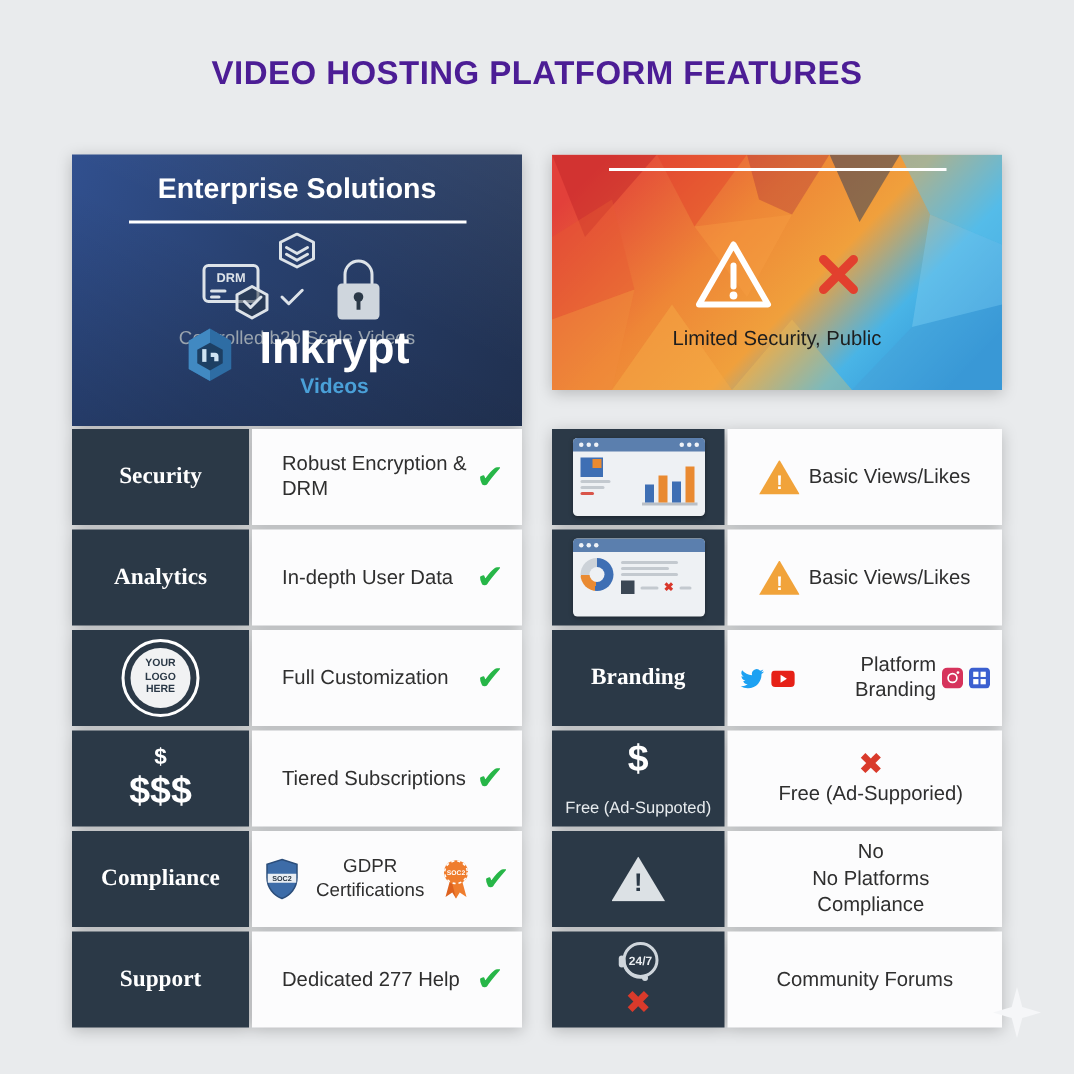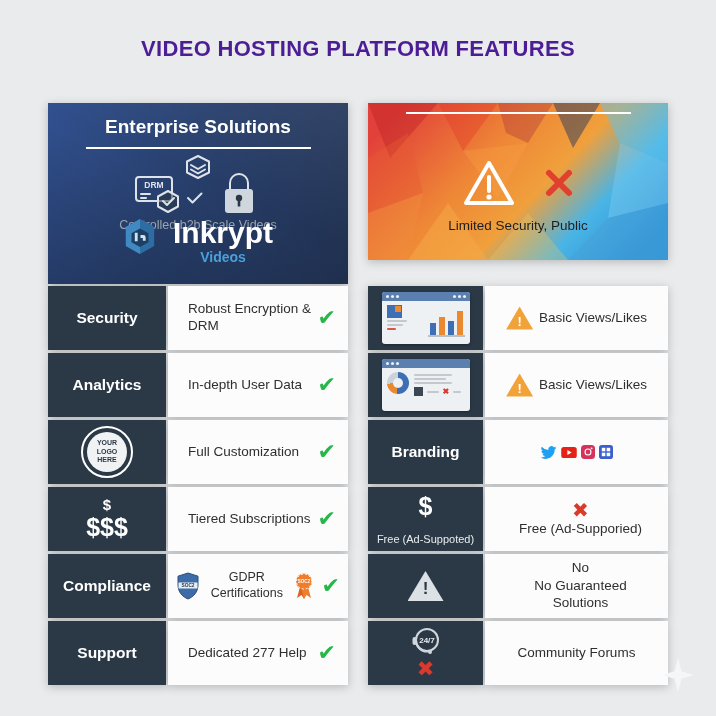--- a/index.html
+++ b/index.html
@@ -33,21 +33,21 @@
   .logo-text{font-size:30px;font-weight:800;color:#fff;line-height:1;}
   .logo-sub{font-size:14px;font-weight:600;color:var(--logo-blue,#4aa0d8);text-align:center;margin-top:1px;}
 
   
   .rows{display:flex;flex-direction:column;gap:3px;margin-top:2px;}
   .row{display:flex;gap:2px;height:64px;}
   .cell{display:flex;align-items:center;}
   .label{width:118px;background:var(--card-label-bg,#2b3947);color:#fff;
     justify-content:center;text-align:center;flex-direction:column;}
   .card-free .label{width:115px;}
-  .label-text{font-size:15.5px;font-weight:700;}
+  .label-text{font-size:15.5px;font-weight:700;font-family:Liberation Serif, serif;}
   .content{flex:1;background:#fcfcfd;color:#2f2f2f;font-size:13.5px;
     padding:0 12px 0 20px;gap:6px;}
   .content .txt{line-height:1.25;}
   .content.center{justify-content:center;text-align:right;padding:0 8px;}
   .content.col{flex-direction:column;justify-content:center;text-align:center;gap:1px;}
   .check{margin-left:auto;color:var(--check-green,#27b648);font-size:22px;line-height:1;}
   .cross{color:var(--cross-red,#d93a2b);font-size:20px;line-height:1;}
 
   .logo-badge{width:48px;height:48px;border:2px solid #fff;border-radius:50%;
     display:flex;align-items:center;justify-content:center;background:#2b3947;}
@@ -336,20 +336,21 @@
             <svg width="17" height="17" viewBox="0 0 24 24" fill="#1da1f2">
                 <path d="M23 5.1c-.8.4-1.7.6-2.6.8a4.5 4.5 0 0 0 2-2.5c-.9.5-1.9.9-2.9 1.1a4.5 4.5 0 0 0-7.7 4.1A12.8 12.8 0 0 1 2.5 4a4.5 4.5 0 0 0 1.4 6 4.4 4.4 0 0 1-2-.6v.1a4.5 4.5 0 0 0 3.6 4.4 4.5 4.5 0 0 1-2 .1 4.5 4.5 0 0 0 4.2 3.1A9 9 0 0 1 1 19a12.7 12.7 0 0 0 6.9 2c8.3 0 12.8-6.9 12.8-12.8v-.6c.9-.6 1.6-1.4 2.3-2.3z"></path>
               </svg>
           </span>
           <span class="brand-ico">
             <svg width="16" height="11" viewBox="0 0 24 17">
                 <rect width="24" height="17" rx="4" fill="#e62117"></rect>
                 <polygon points="9.5,4.5 16,8.5 9.5,12.5" fill="#fff"></polygon>
               </svg>
           </span>
+          <span class="txt">Platform Branding</span>
           <span class="brand-ico">
             <svg width="14" height="14" viewBox="0 0 20 20">
                 <rect width="20" height="20" rx="5" fill="#d6335c"></rect>
                 <circle cx="10" cy="10" r="4.2" fill="none" stroke="#fff" stroke-width="1.6"></circle>
                 <circle cx="15.2" cy="4.8" r="1.3" fill="#fff"></circle>
               </svg>
           </span>
           <span class="brand-ico">
             <svg width="14" height="14" viewBox="0 0 20 20">
                 <rect width="20" height="20" rx="4" fill="#3b5fd0"></rect>
@@ -372,21 +373,21 @@
           <span class="txt">Free (Ad-Supporied)</span>
         </div>
       </div>
 
       <div class="row">
         <div class="cell label">
           <span class="warn gray"></span>
         </div>
         <div class="cell content col">
           <span class="txt">No</span>
-          <span class="txt">No Guaranteed Solutions</span>
+          <span class="txt">No Platforms Compliance</span>
         </div>
       </div>
 
       <div class="row">
         <div class="cell label">
           <div class="hs-wrap">
             <svg width="36" height="32" viewBox="0 0 36 32">
               <circle cx="19" cy="13" r="11" fill="none" stroke="#cfd6dc" stroke-width="2"></circle>
               <text x="19" y="16" font-size="8" fill="#e8ecef" text-anchor="middle" font-weight="bold">24/7</text>
               <path d="M8 13a11 11 0 0 0 12 11.5" stroke="#cfd6dc" stroke-width="2" fill="none" stroke-linecap="round"></path>

